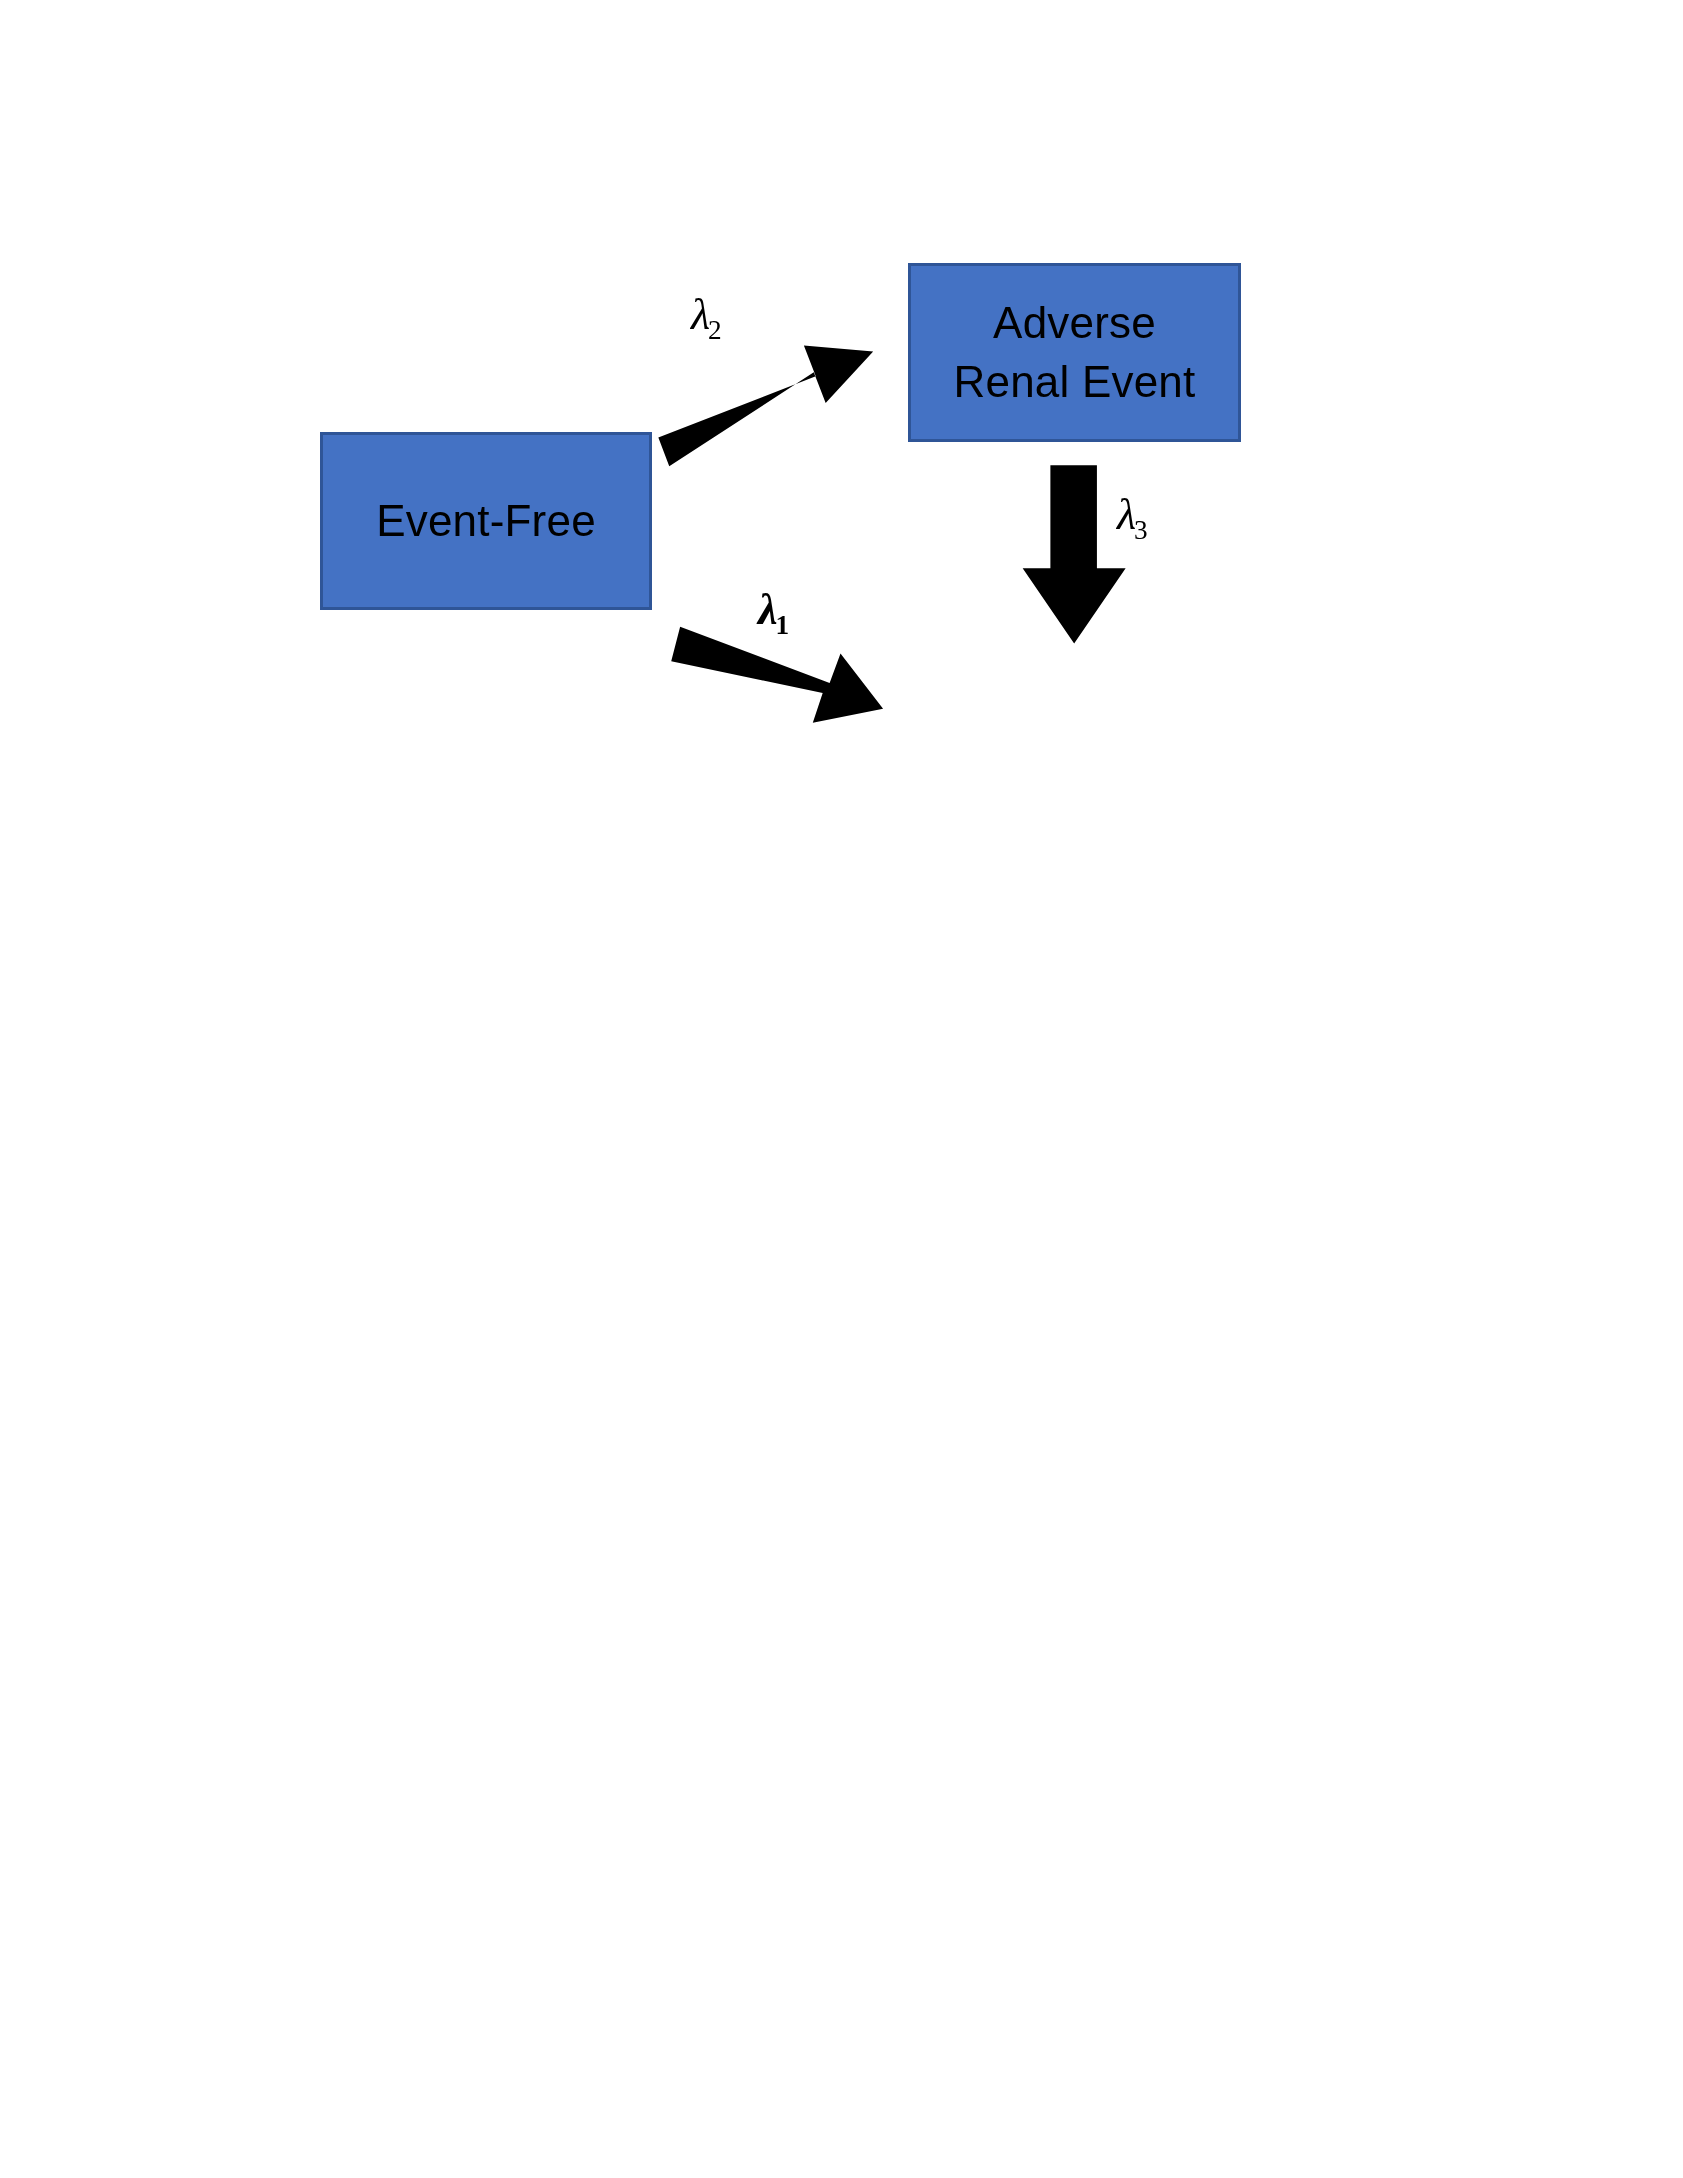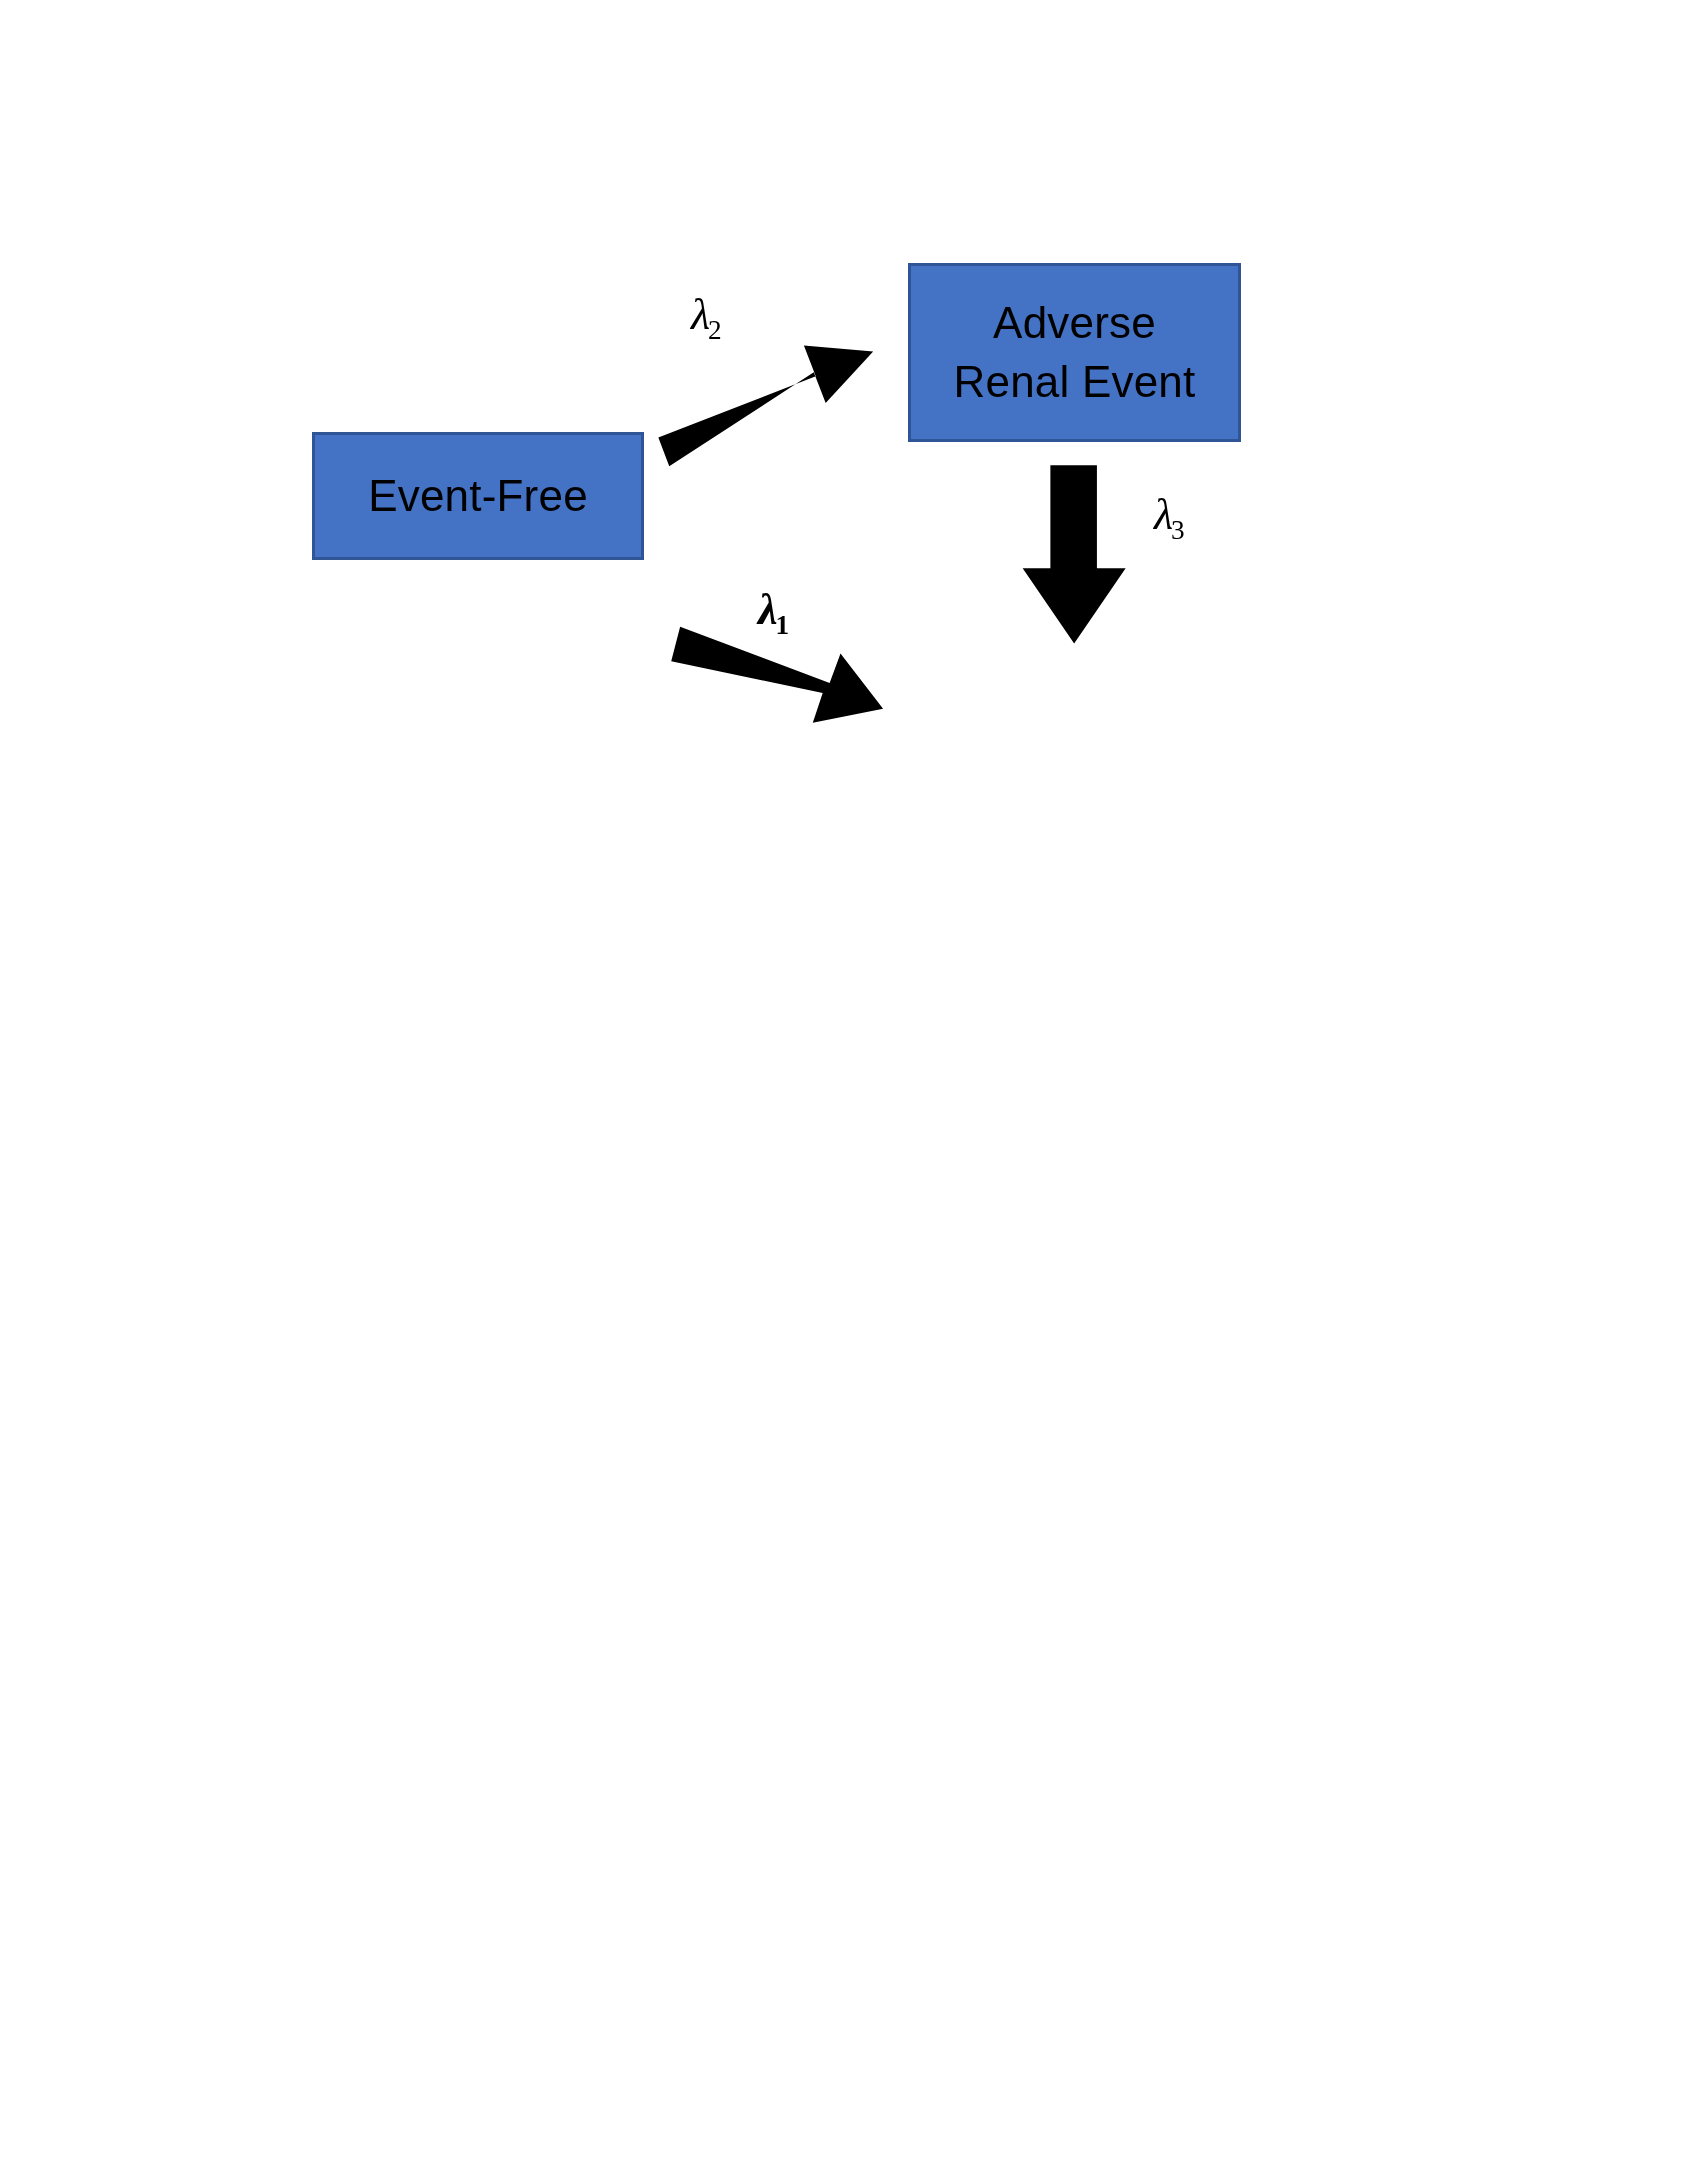--- a/index.html
+++ b/index.html
@@ -40,24 +40,24 @@
     justify-content: center;
     text-align: center;
     color: #000000;
     font-family: "Liberation Sans", sans-serif;
     font-weight: 400;
     line-height: 1.32;
     letter-spacing: 0.2px;
   }
 
   #node-event-free {
-    left: 312px;
+    left: 320px;
     top: 432px;
     width: 332px;
-    height: 128px;
+    height: 178px;
     font-size: 44px;
   }
 
   #node-adverse-renal-event {
     left: 908px;
     top: 263px;
     width: 333px;
     height: 179px;
     font-size: 44px;
   }
@@ -89,21 +89,21 @@
   }
   .rate-label .sub {
     font-size: 0.62em;
     font-style: normal;
     vertical-align: sub;
     margin-left: -2px;
   }
 
   #label-lambda2 { left: 691px; top: 293px; }
   #label-lambda1 { left: 758px; top: 588px; font-weight: bold; }
-  #label-lambda3 { left: 1117px; top: 493px; margin-left: 37px; }
+  #label-lambda3 { left: 1117px; top: 493px; }
 
   
   #arrows {
     position: absolute;
     left: 0;
     top: 0;
     width: 1683px;
     height: 891px;
     pointer-events: none;
   }

